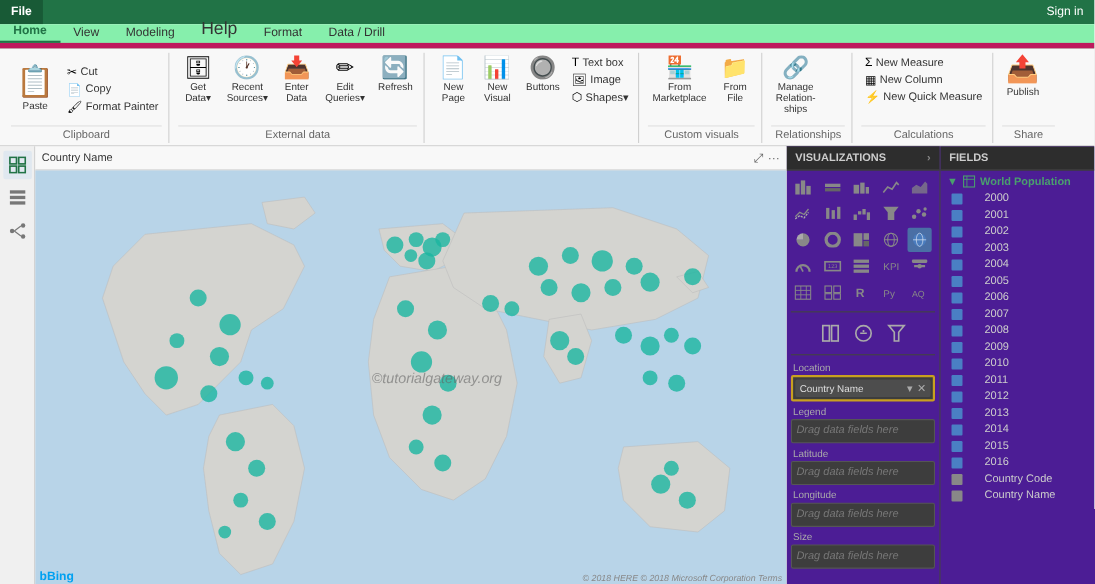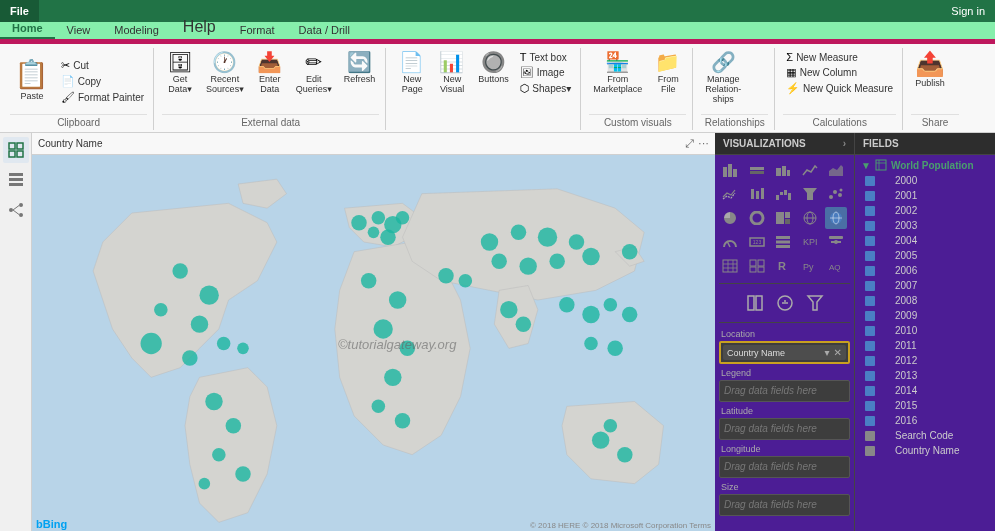--- a/index.html
+++ b/index.html
@@ -34,21 +34,21 @@
 
     
     .canvas-area { flex: 1; background: #e8e8e8; position: relative; overflow: hidden; }
     .canvas-header { display: flex; align-items: center; background: #f8f8f8; border-bottom: 1px solid #d0d0d0; padding: 2px 6px; height: 22px; }
     .canvas-title { font-size: 10px; color: #333; flex: 1; }
     .canvas-controls { display: flex; gap: 4px; }
     .canvas-ctrl-btn { font-size: 11px; color: #666; cursor: pointer; }
     .map-container { width: 100%; height: calc(100% - 22px); background: #b8d4e8; position: relative; overflow: hidden; }
     .map-svg { width: 100%; height: 100%; }
     .map-watermark { position: absolute; top: 50%; left: 50%; transform: translate(-30%, -50%); font-size: 13px; color: rgba(100,100,100,0.6); font-style: italic; white-space: nowrap; }
-    .map-credit { position: absolute; bottom: 2px; right: 4px; font-size: 8px; color: #888; }
+    .map-credit { position: absolute; bottom: 2px; right: 4px; font-size: 8px; color: #888; font-style: italic; }
     .bing-logo { position: absolute; bottom: 2px; left: 4px; font-size: 9px; color: #666; font-weight: bold; }
 
     
     .right-panels { display: flex; width: 280px; background: #4c1d95; }
     .viz-panel { width: 140px; border-right: 1px solid #444; }
     .fields-panel { flex: 1; }
 
     .panel-header { background: #2d2d2d; color: #ccc; font-size: 10px; font-weight: bold; padding: 5px 8px; border-bottom: 1px solid #444; display: flex; align-items: center; justify-content: space-between; }
     .panel-header-arrow { color: #888; font-size: 10px; cursor: pointer; }
 
@@ -693,21 +693,21 @@
           <div class="field-item">
             <div class="field-item-icon blue"></div>
             <span class="field-item-name">2015</span>
           </div>
           <div class="field-item">
             <div class="field-item-icon blue"></div>
             <span class="field-item-name">2016</span>
           </div>
           <div class="field-item">
             <div class="field-item-icon"></div>
-            <span class="field-item-name">Search Code</span>
+            <span class="field-item-name">Country Code</span>
           </div>
           <div class="field-item">
             <div class="field-item-icon"></div>
             <span class="field-item-name">Country Name</span>
           </div>
         </div>
       </div>
     </div>
 
   </div>

